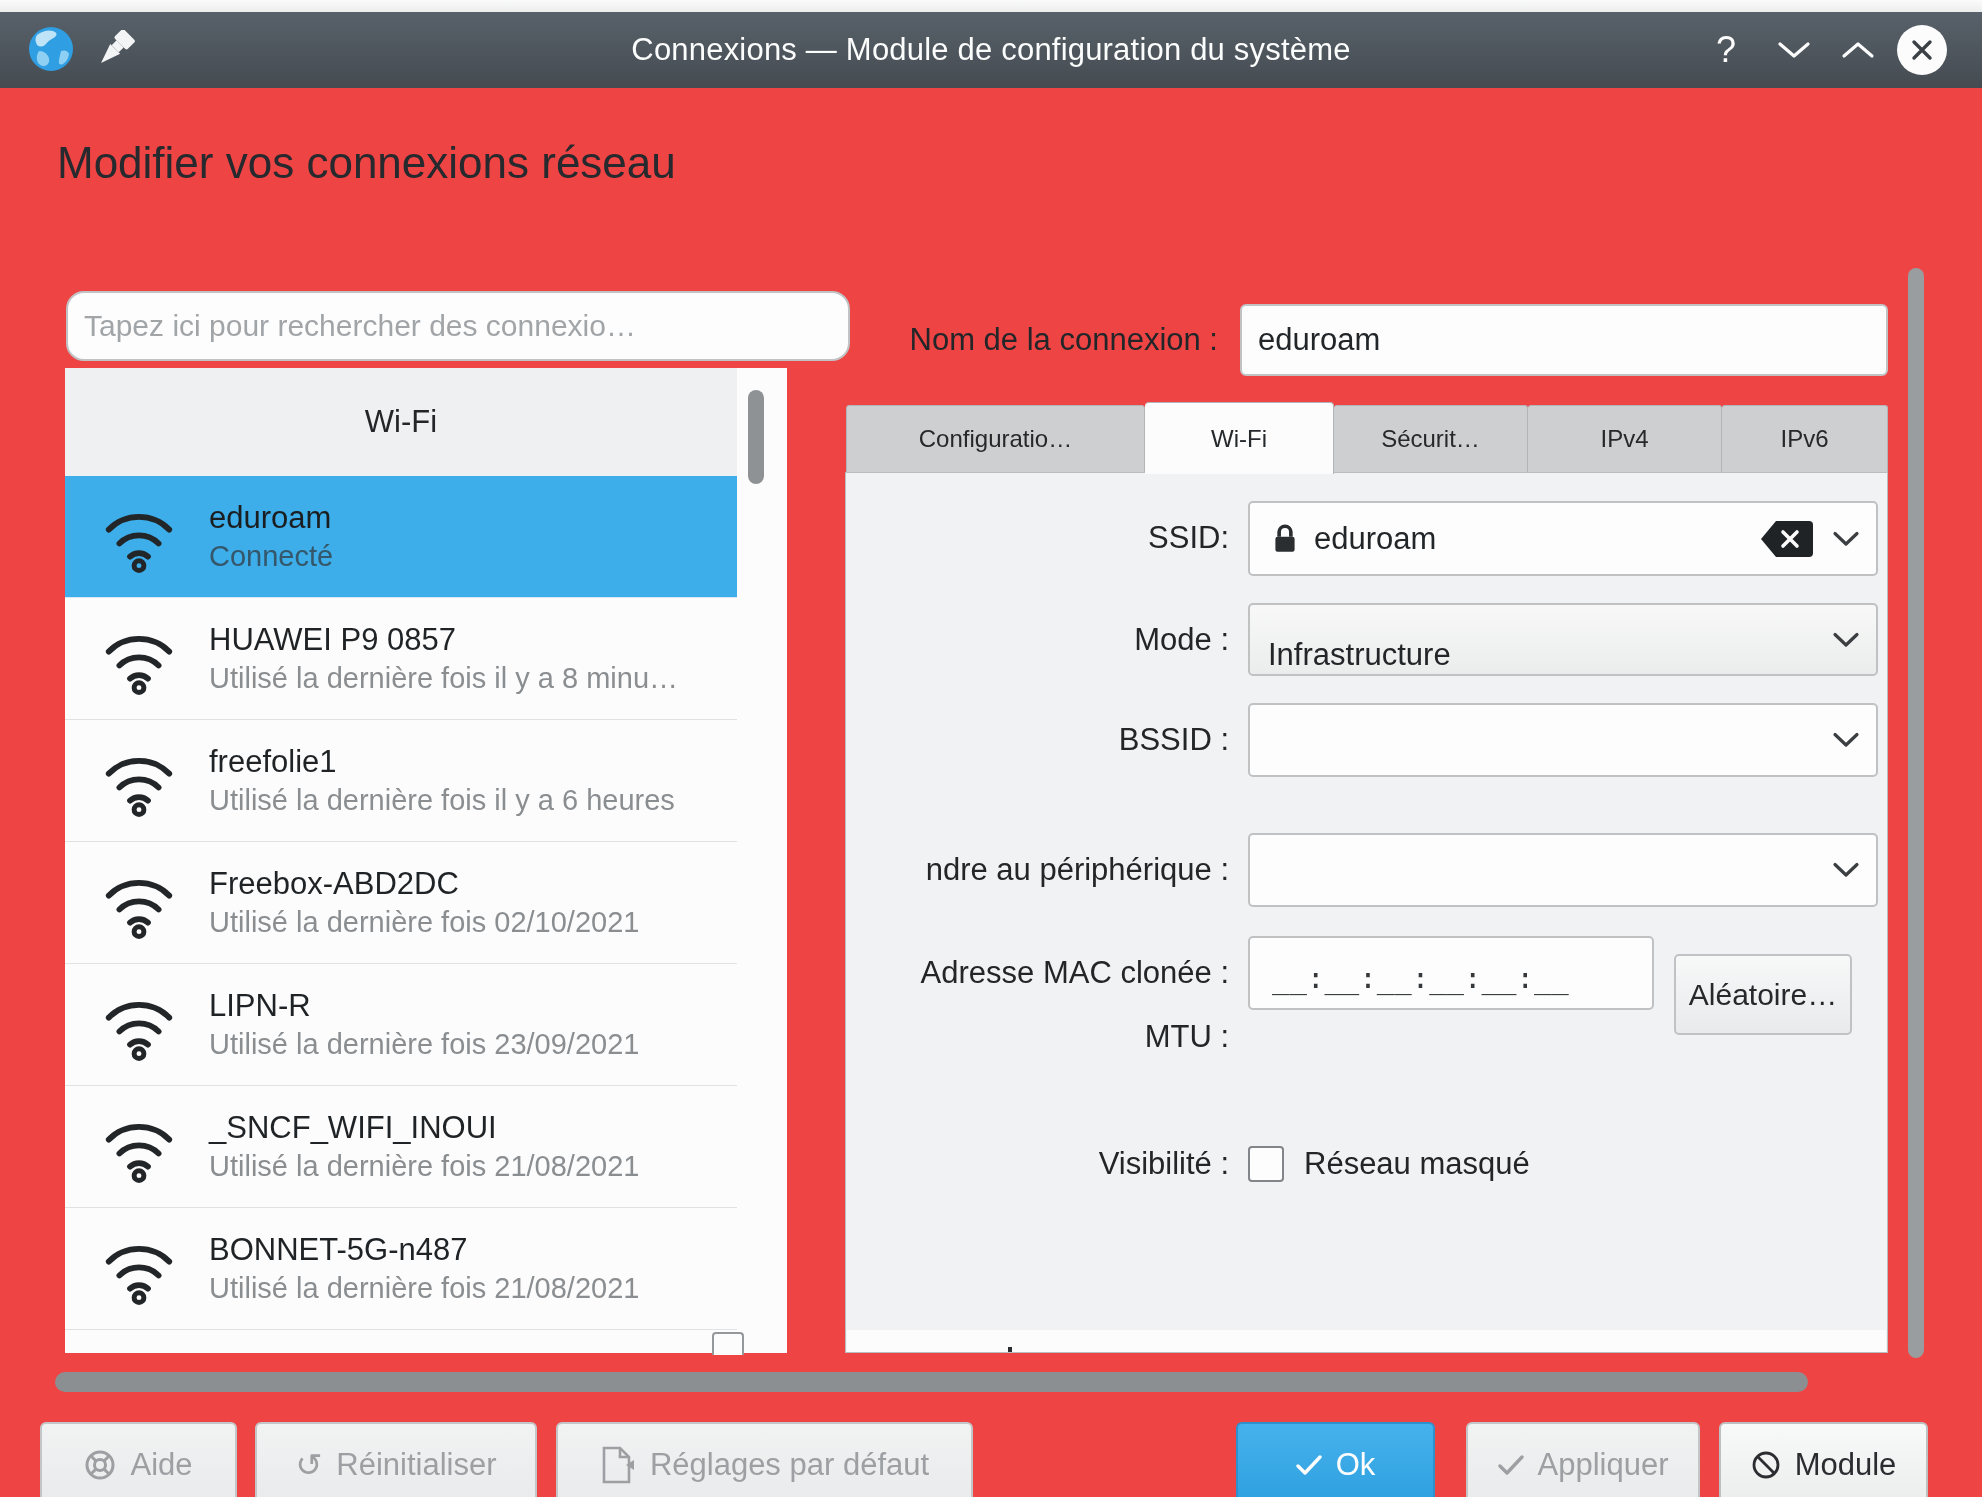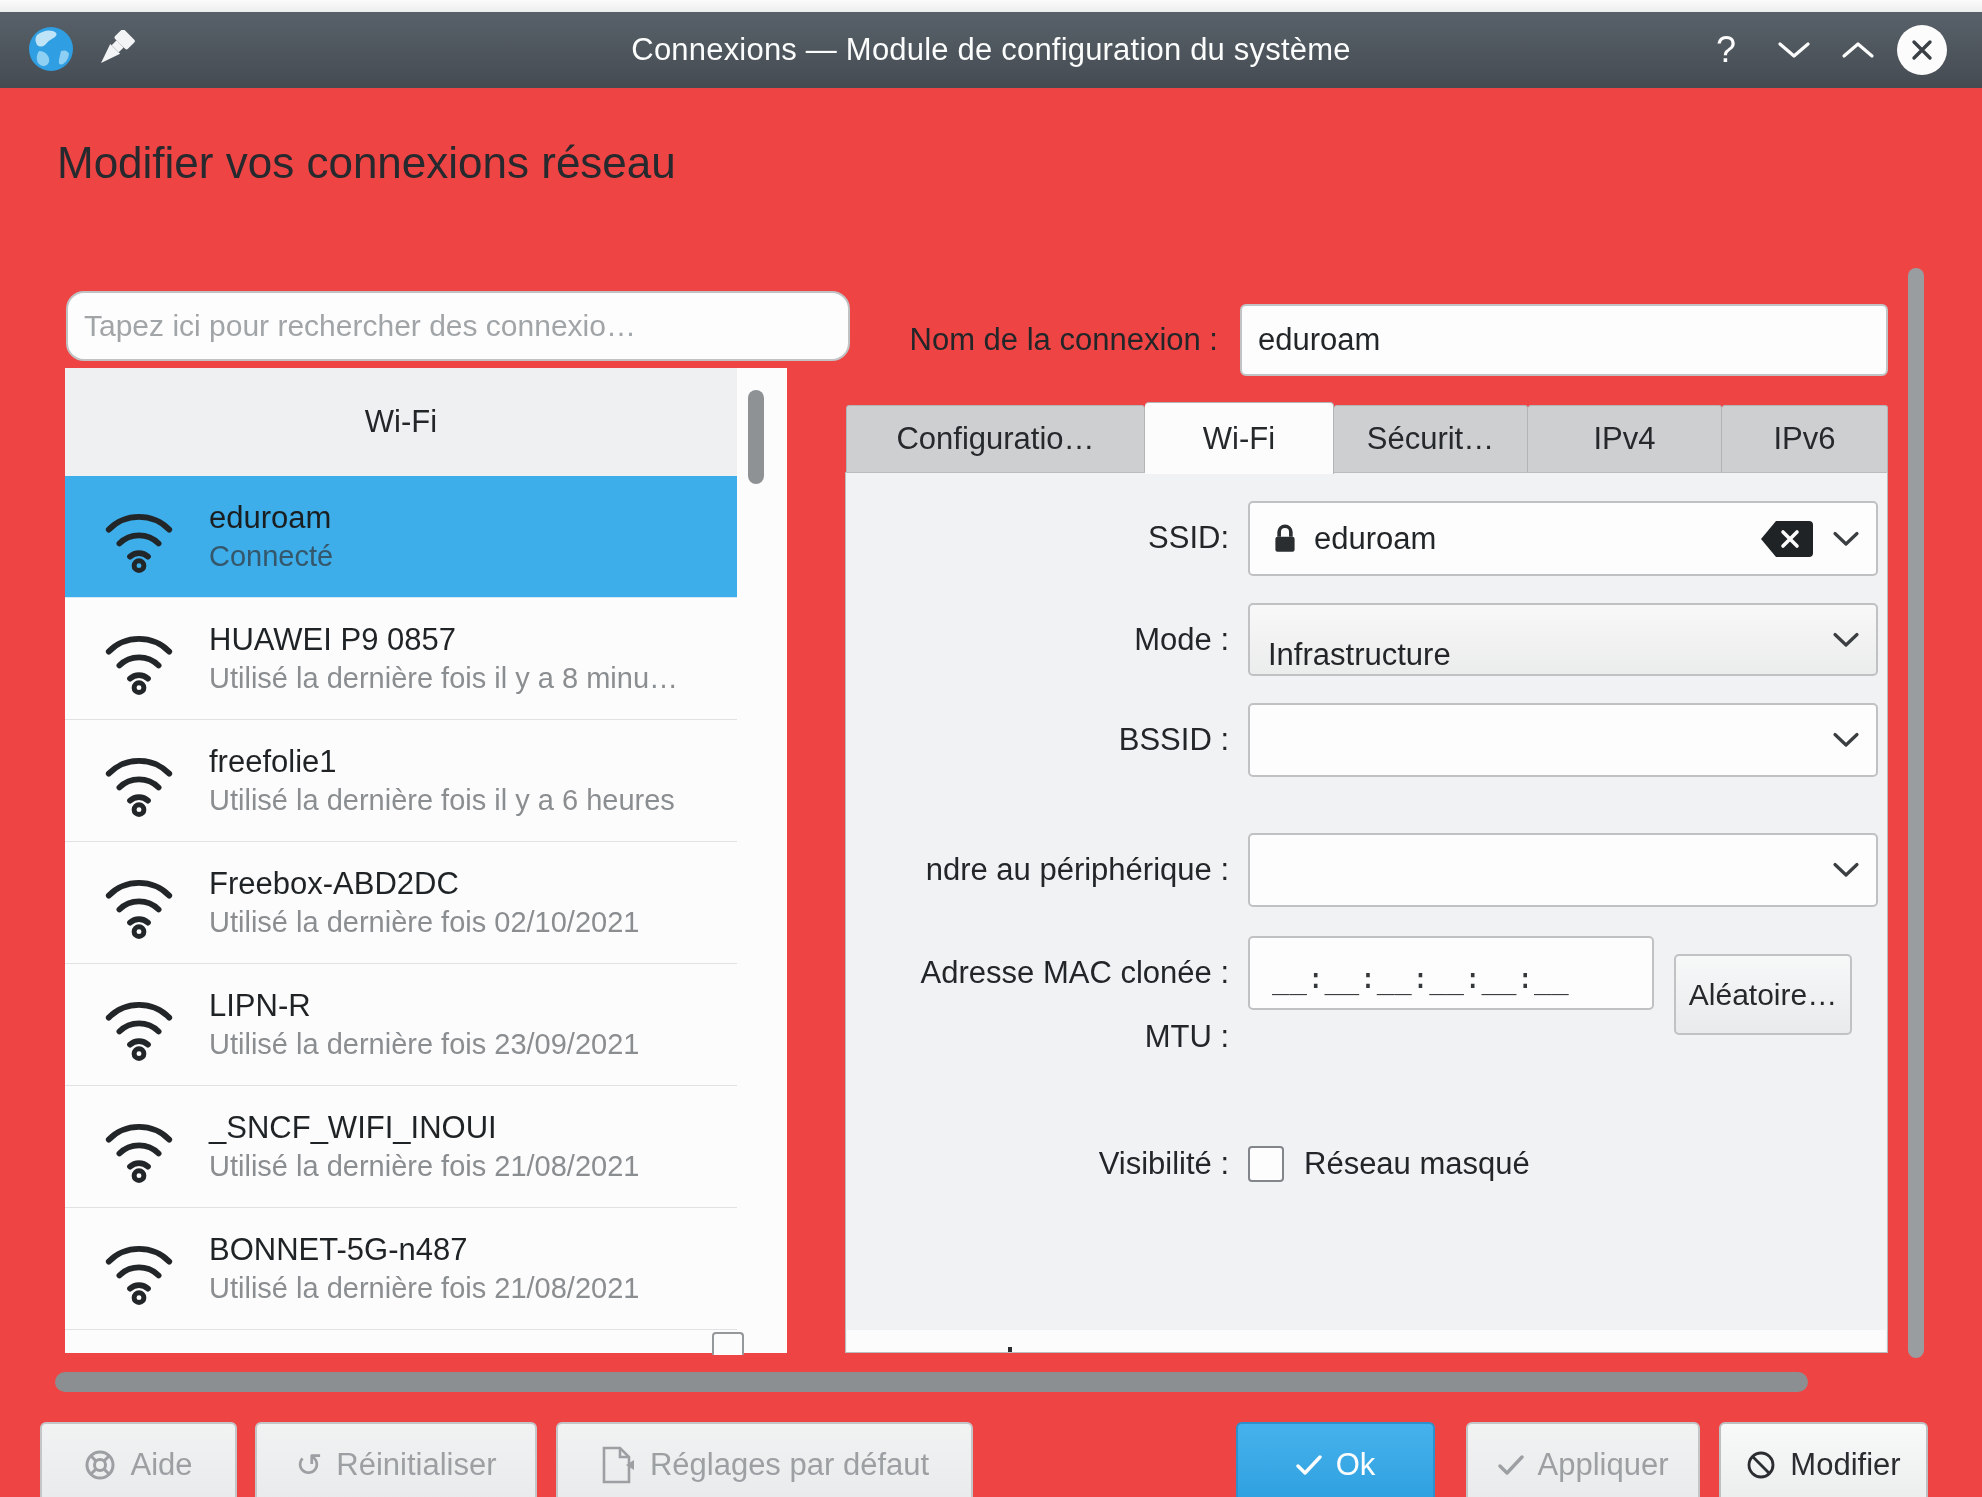--- a/index.html
+++ b/index.html
@@ -66,21 +66,21 @@
   .name-input{
     left:1240px;top:304px;width:648px;height:72px;box-sizing:border-box;
     border:2px solid #c0c2c4;border-radius:6px;background:#fdfdfd;
     font-family:"Liberation Sans","DejaVu Sans",sans-serif;font-size:31px;color:#232629;padding:0 16px;outline:none;
   }
 
   
   .tabbar{left:846px;top:405px;height:68px;display:flex;}
   .tab{
     box-sizing:border-box;height:68px;background:#cecfd0;border:1px solid #b3b4b6;border-left:none;
-    display:flex;align-items:center;justify-content:center;font-size:31px;color:#26292c;border-radius:3px 3px 0 0;
+    display:flex;align-items:center;justify-content:center;font-size:24px;color:#26292c;border-radius:3px 3px 0 0;
   }
   .tab:first-child{border-left:1px solid #b3b4b6;}
   .tab.active{background:#fcfcfc;height:72px;margin-top:-3px;position:relative;z-index:3;border-bottom:none;border-radius:4px 4px 0 0;}
   .tab:nth-child(1){width:299px;}
   .tab:nth-child(2){width:189px;}
   .tab:nth-child(3){width:194px;}
   .tab:nth-child(4){width:194px;}
   .tab:nth-child(5){width:166px;}
 
   
@@ -386,16 +386,16 @@
     <svg width="26" height="22" viewBox="0 0 26 22">
       <polyline points="2,12 9,19 24,3" fill="none" stroke="#9da0a3" stroke-width="3.4" stroke-linecap="round" stroke-linejoin="round"></polyline>
     </svg>
     <span>Appliquer</span>
   </div>
   <div class="abs bbtn enabled b-cancel">
     <svg width="30" height="30" viewBox="0 0 30 30">
       <circle cx="15" cy="15" r="12" fill="none" stroke="#2b2e31" stroke-width="2.8"></circle>
       <path d="M6.8 6.8 L23.2 23.2" stroke="#2b2e31" stroke-width="2.8"></path>
     </svg>
-    <span>Modifier</span>
+    <span>Module</span>
   </div>
 
 </div>
 
 </body></html>

